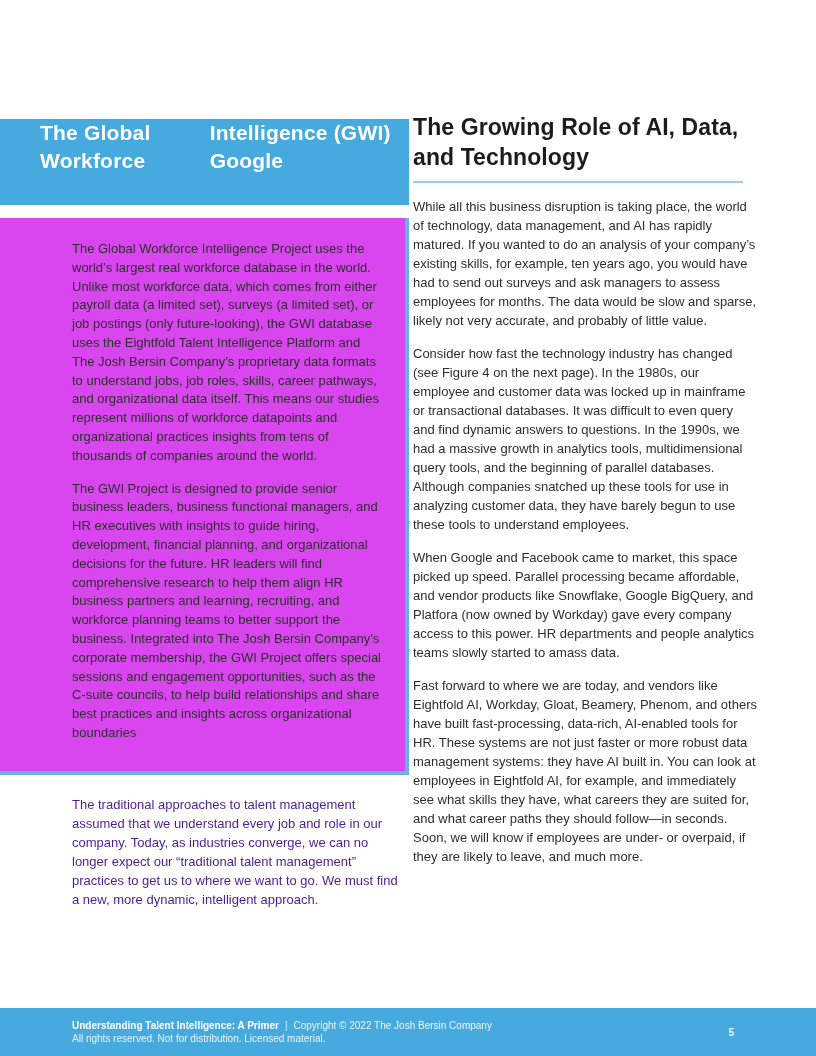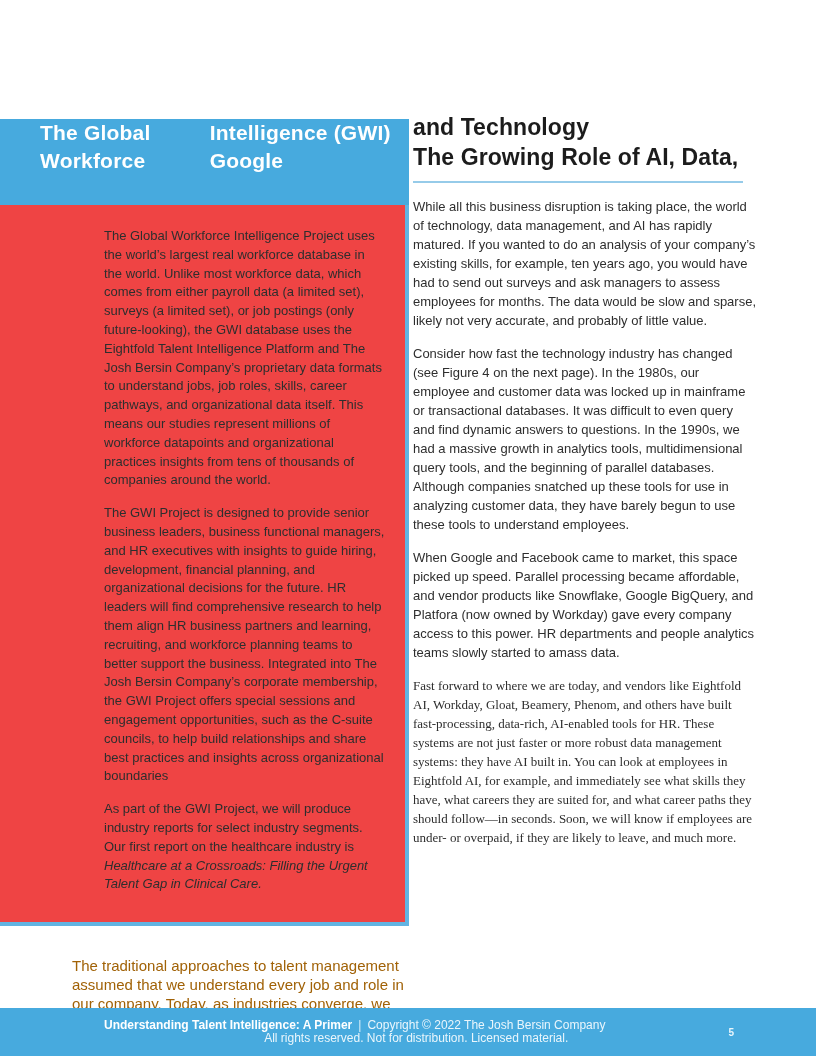--- a/index.html
+++ b/index.html
@@ -14,85 +14,85 @@
 
   .gwi-box { width:409px; box-sizing:border-box; }
   .gwi-header {
     background:#47AADE; height:86px; box-sizing:border-box;
     padding-left:40px; display:flex; flex-direction:row; justify-content:center;
   }
   .gwi-title-line {
     color:#ffffff; font-size:21px; font-weight:700; line-height:27.5px; letter-spacing:0.2px;
   }
   .gwi-body {
-    background:#ef4444; box-sizing:border-box;
+    background:#d946ef; box-sizing:border-box;
     border-right:4px solid #62B4E2; border-bottom:4px solid #62B4E2;
-    padding:22px 20px 28px 104px;
+    padding:22px 20px 28px 72px;
+    margin-top:13px;
   }
   .gwi-body p {
     margin:0 0 14px 0; font-size:13px; line-height:18.8px; color:#2e2e2e;
   }
   .gwi-body p:last-child { margin-bottom:0; }
   .italic { font-style:italic; }
 
   .closing-par {
-    margin:30px 0 0 72px; width:336px;
-    font-size:15px; line-height:19px; color:#a16207;
+    margin:20px 0 0 72px; width:336px;
+    font-size:13px; line-height:19px; color:#4c1d95;
   }
 
   
   .right-col { position:absolute; left:413px; top:112px; width:345px; }
   .rc-heading {
     margin:0; font-size:23px; font-weight:800; line-height:30px;
     color:#1c1c1c; letter-spacing:0.1px;
   }
   .rc-underline { width:330px; height:2px; background:#96CBE9; margin:9px 0 14px 0; }
   .rc-par { margin:12px 0 14px 0; font-size:13px; line-height:19px; color:#2e2e2e; }
-  .rc-par:last-child { margin-bottom:0;font-family:Liberation Serif, serif; }
+  .rc-par:last-child { margin-bottom:0; }
 
   
   .footer {
     position:absolute; left:0; bottom:0; width:816px; height:48px;
     background:#47AADE; display:flex; align-items:center; box-sizing:border-box;
   }
   .footer-text {
-    flex:1; padding-left:72px; font-size:12px; line-height:13.5px; color:#F2FAFE;margin-left:32px;
+    flex:1; padding-left:72px; font-size:10px; line-height:13.5px; color:#F2FAFE;
   }
   .footer-line1 .ft-bold { font-weight:700; color:#ffffff; }
   .footer-line1 .ft-sep { padding:0 6px; color:#D9EEF9; }
   .footer-line1 .ft-copy { color:#EAF6FC; }
-  .footer-line2 { color:#EAF6FC;text-align:center; }
+  .footer-line2 { color:#EAF6FC; }
   .footer-pagenum {
     padding-right:82px; font-size:10px; font-weight:700; color:#EAF6FC;
   }
 </style>
 </head>
 <body>
 
 <div class="page">
 
   <div class="left-col">
     <div class="gwi-box">
       <div class="gwi-header">
         <span class="gwi-title-line">The Global Workforce</span>
         <span class="gwi-title-line">Intelligence (GWI) Google</span>
       </div>
       <div class="gwi-body">
         <p>The Global Workforce Intelligence Project uses the world’s largest real workforce database in the world. Unlike most workforce data, which comes from either payroll data (a limited set), surveys (a limited set), or job postings (only future-looking), the GWI database uses the Eightfold Talent Intelligence Platform and The Josh Bersin Company’s proprietary data formats to understand jobs, job roles, skills, career pathways, and organizational data itself. This means our studies represent millions of workforce datapoints and organizational practices insights from tens of thousands of companies around the world.</p>
         <p>The GWI Project is designed to provide senior business leaders, business functional managers, and HR executives with insights to guide hiring, development, financial planning, and organizational decisions for the future. HR leaders will find comprehensive research to help them align HR business partners and learning, recruiting, and workforce planning teams to better support the business. Integrated into The Josh Bersin Company’s corporate membership, the GWI Project offers special sessions and engagement opportunities, such as the C-suite councils, to help build relationships and share best practices and insights across organizational boundaries</p>
-        <p><span>As part of the GWI Project, we will produce industry reports for select industry segments. Our first report on the healthcare industry is </span><span class="italic">Healthcare at a Crossroads: Filling the Urgent Talent Gap in Clinical Care.</span></p>
       </div>
     </div>
     <p class="closing-par">The traditional approaches to talent management assumed that we understand every job and role in our company. Today, as industries converge, we can no longer expect our “traditional talent management” practices to get us to where we want to go. We must find a new, more dynamic, intelligent approach.</p>
   </div>
 
   <div class="right-col">
     <h1 class="rc-heading">
+        <span style="display:block">The Growing Role of AI, Data,</span>
         <span style="display:block">and Technology</span>
-        <span style="display:block">The Growing Role of AI, Data,</span>
       </h1>
     <div class="rc-underline"></div>
     <p class="rc-par">While all this business disruption is taking place, the world of technology, data management, and AI has rapidly matured. If you wanted to do an analysis of your company’s existing skills, for example, ten years ago, you would have had to send out surveys and ask managers to assess employees for months. The data would be slow and sparse, likely not very accurate, and probably of little value.</p>
     <p class="rc-par">Consider how fast the technology industry has changed (see Figure 4 on the next page). In the 1980s, our employee and customer data was locked up in mainframe or transactional databases. It was difficult to even query and find dynamic answers to questions. In the 1990s, we had a massive growth in analytics tools, multidimensional query tools, and the beginning of parallel databases. Although companies snatched up these tools for use in analyzing customer data, they have barely begun to use these tools to understand employees.</p>
     <p class="rc-par">When Google and Facebook came to market, this space picked up speed. Parallel processing became affordable, and vendor products like Snowflake, Google BigQuery, and Platfora (now owned by Workday) gave every company access to this power. HR departments and people analytics teams slowly started to amass data.</p>
     <p class="rc-par">Fast forward to where we are today, and vendors like Eightfold AI, Workday, Gloat, Beamery, Phenom, and others have built fast-processing, data-rich, AI-enabled tools for HR. These systems are not just faster or more robust data management systems: they have AI built in. You can look at employees in Eightfold AI, for example, and immediately see what skills they have, what careers they are suited for, and what career paths they should follow—in seconds. Soon, we will know if employees are under- or overpaid, if they are likely to leave, and much more.</p>
   </div>
 
   <div class="footer">
     <div class="footer-text">

